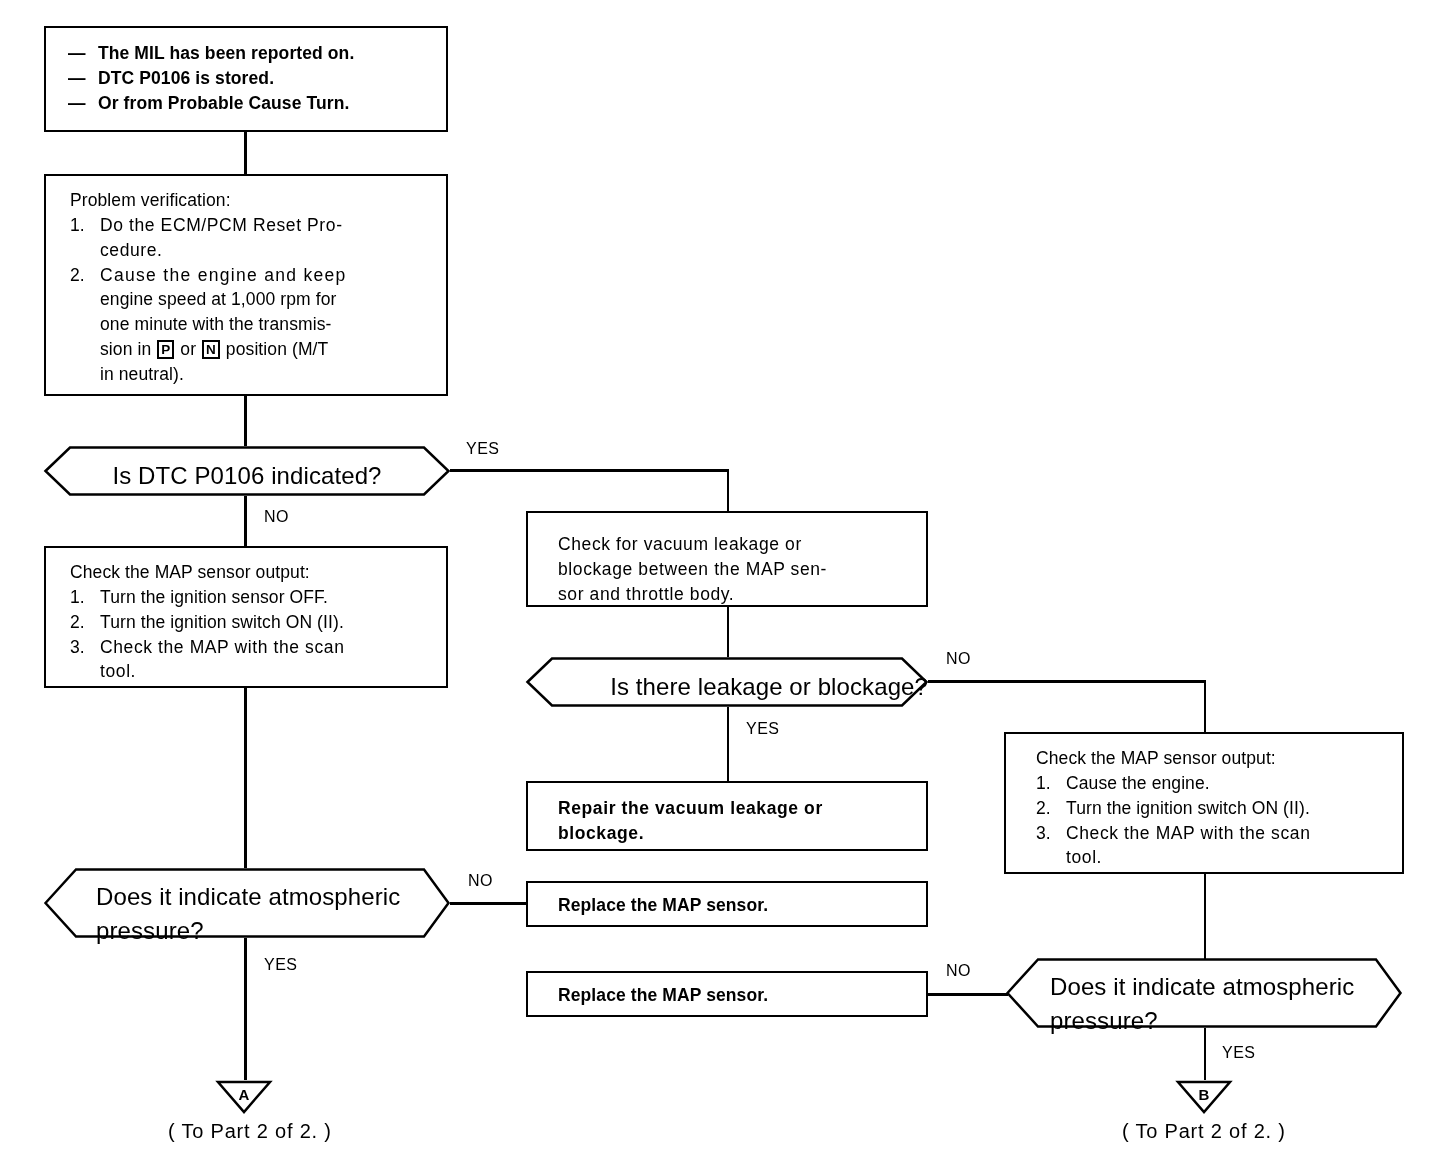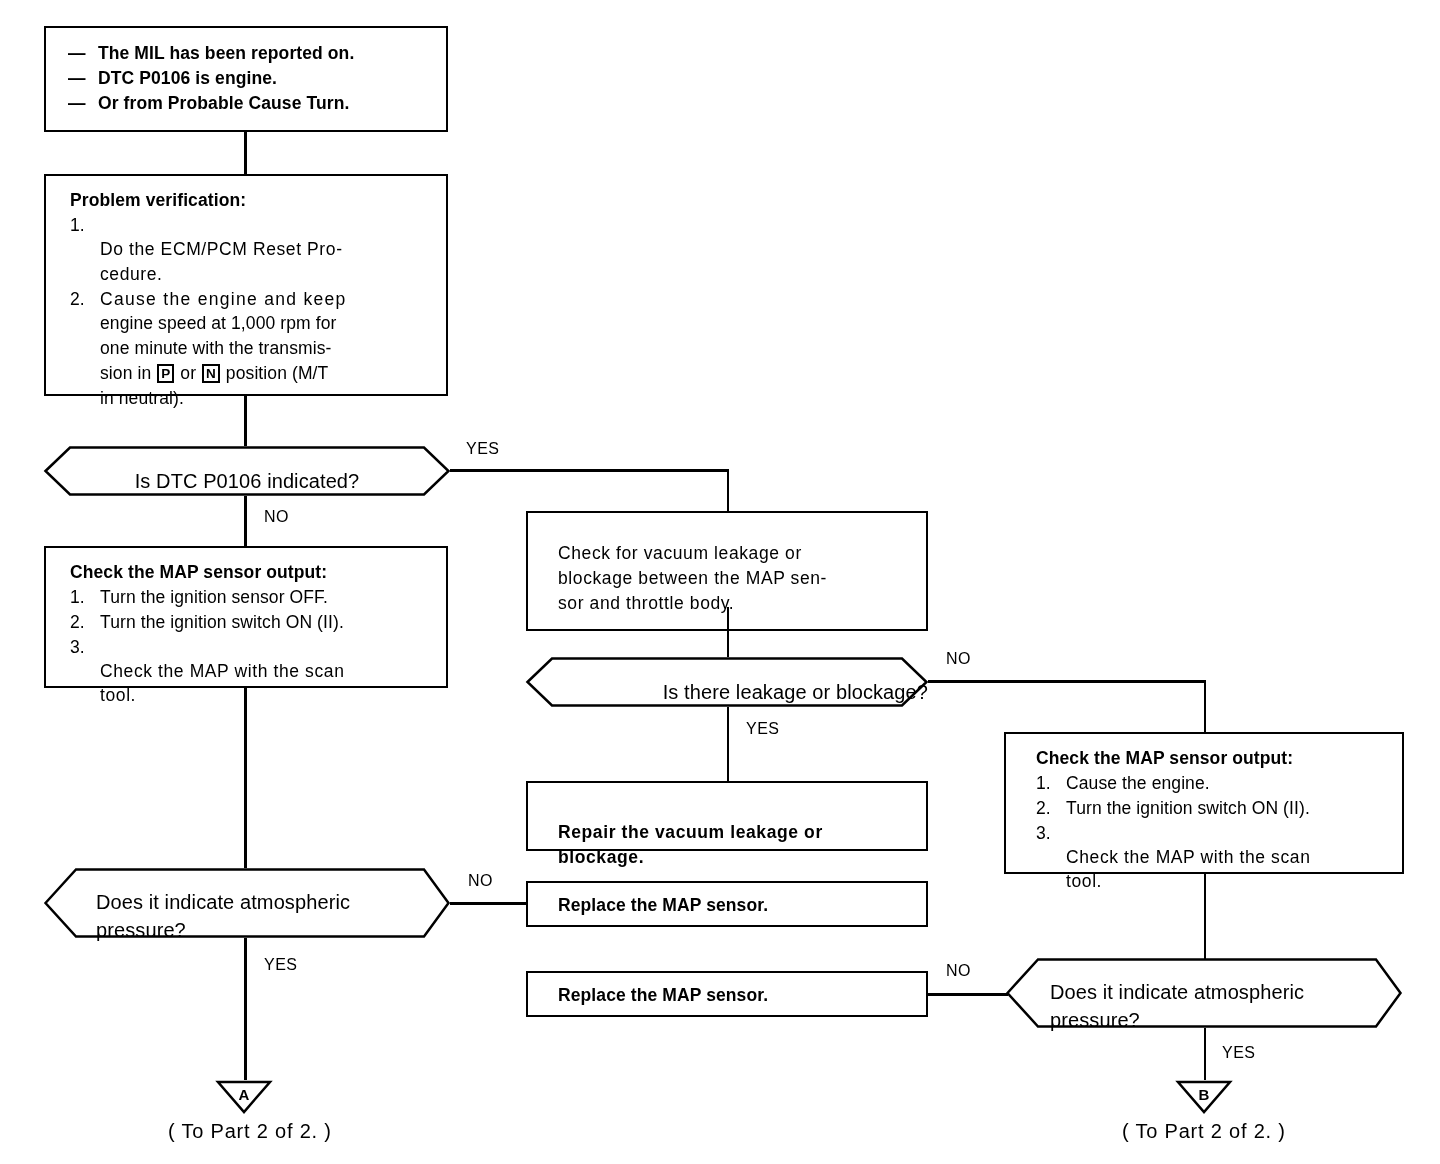--- a/index.html
+++ b/index.html
@@ -16,38 +16,37 @@
     position:absolute;
     border:2.5px solid #000;
     background:#fff;
     box-sizing:border-box;
     padding:10px 14px 10px 26px;
     font-size:17.5px;
     line-height:1.42;
     letter-spacing:0.1px;
   }
   .box.bold{font-weight:bold;}
-  .hdr{font-weight:bold;display:block;}
+  .hdr{font-weight:normal;display:block;}
   .li{display:flex;}
   .li .num{width:30px;flex:0 0 30px;font-weight:bold;}
   .li .txt{flex:1 1 auto;}
   .li.norm .num{font-weight:normal;}
   .plain{display:block;}
   .wide{letter-spacing:1.3px;}
-  .wide2{letter-spacing:0.6px;margin-top:24px;}
+  .wide2{letter-spacing:0.6px;}
 
   .hexwrap{position:absolute;}
   .hexwrap svg{position:absolute;left:0;top:0;overflow:visible;}
   .hextext{
     position:absolute;
-    font-size:20px;
+    font-size:24px;
     line-height:1.42;
     letter-spacing:0.1px;
     white-space:pre-line;
-    margin-top:8px;
   }
 
   .vline{position:absolute;background:#000;width:2.5px;}
   .hline{position:absolute;background:#000;height:2.5px;}
 
   .lbl{
     position:absolute;
     font-size:16px;
     letter-spacing:0.5px;
     white-space:nowrap;
@@ -87,21 +86,21 @@
 
 <div id="canvas">
 
   <div class="box bold" style="left:44px; top:26px; width:404px; height:106px; padding:13px 10px 10px 22px;">
     <div class="li">
       <span class="num">—</span>
       <span class="txt">The MIL has been reported on.</span>
     </div>
     <div class="li">
       <span class="num">—</span>
-      <span class="txt">DTC P0106 is engine.</span>
+      <span class="txt">DTC P0106 is stored.</span>
     </div>
     <div class="li">
       <span class="num">—</span>
       <span class="txt">Or from Probable Cause Turn.</span>
     </div>
   </div>
 
   <div class="vline" style="left:244px; top:132px; height:42px;"></div>
 
   <div class="box" style="left:44px; top:174px; width:404px; height:222px; padding:12px 12px 10px 24px;">
@@ -143,21 +142,21 @@
       <span class="txt">Turn the ignition switch ON (II).</span>
     </div>
     <div class="li norm">
       <span class="num">3.</span>
       <span class="txt wide2">Check the MAP with the scan<br>tool.</span>
     </div>
   </div>
 
   <div class="vline" style="left:244px; top:688px; height:180px;"></div>
 
-  <div class="box" style="left:526px; top:511px; width:402px; height:120px; padding:4px 16px 10px 30px;">
+  <div class="box" style="left:526px; top:511px; width:402px; height:96px; padding:19px 16px 10px 30px;">
     <span class="plain wide2">Check for vacuum leakage or<br>blockage between the MAP sen-<br>sor and throttle body.</span>
   </div>
 
   <div class="vline" style="left:726.5px; top:607px; height:50px;"></div>
 
   <div class="hexwrap" style="left:526px; top:657px; width:402px; height:50px;">
     <svg width="402" height="50" viewBox="0 0 402 50">
       <polygon points="1.5,25 26,1.5 376,1.5 400.5,25 376,48.5 26,48.5" fill="#fff" stroke="#000" stroke-width="2.5"></polygon>
     </svg>
     <div class="hextext" style="left:0;top:13px;width:402px;text-align:right;">Is there leakage or blockage?</div>

